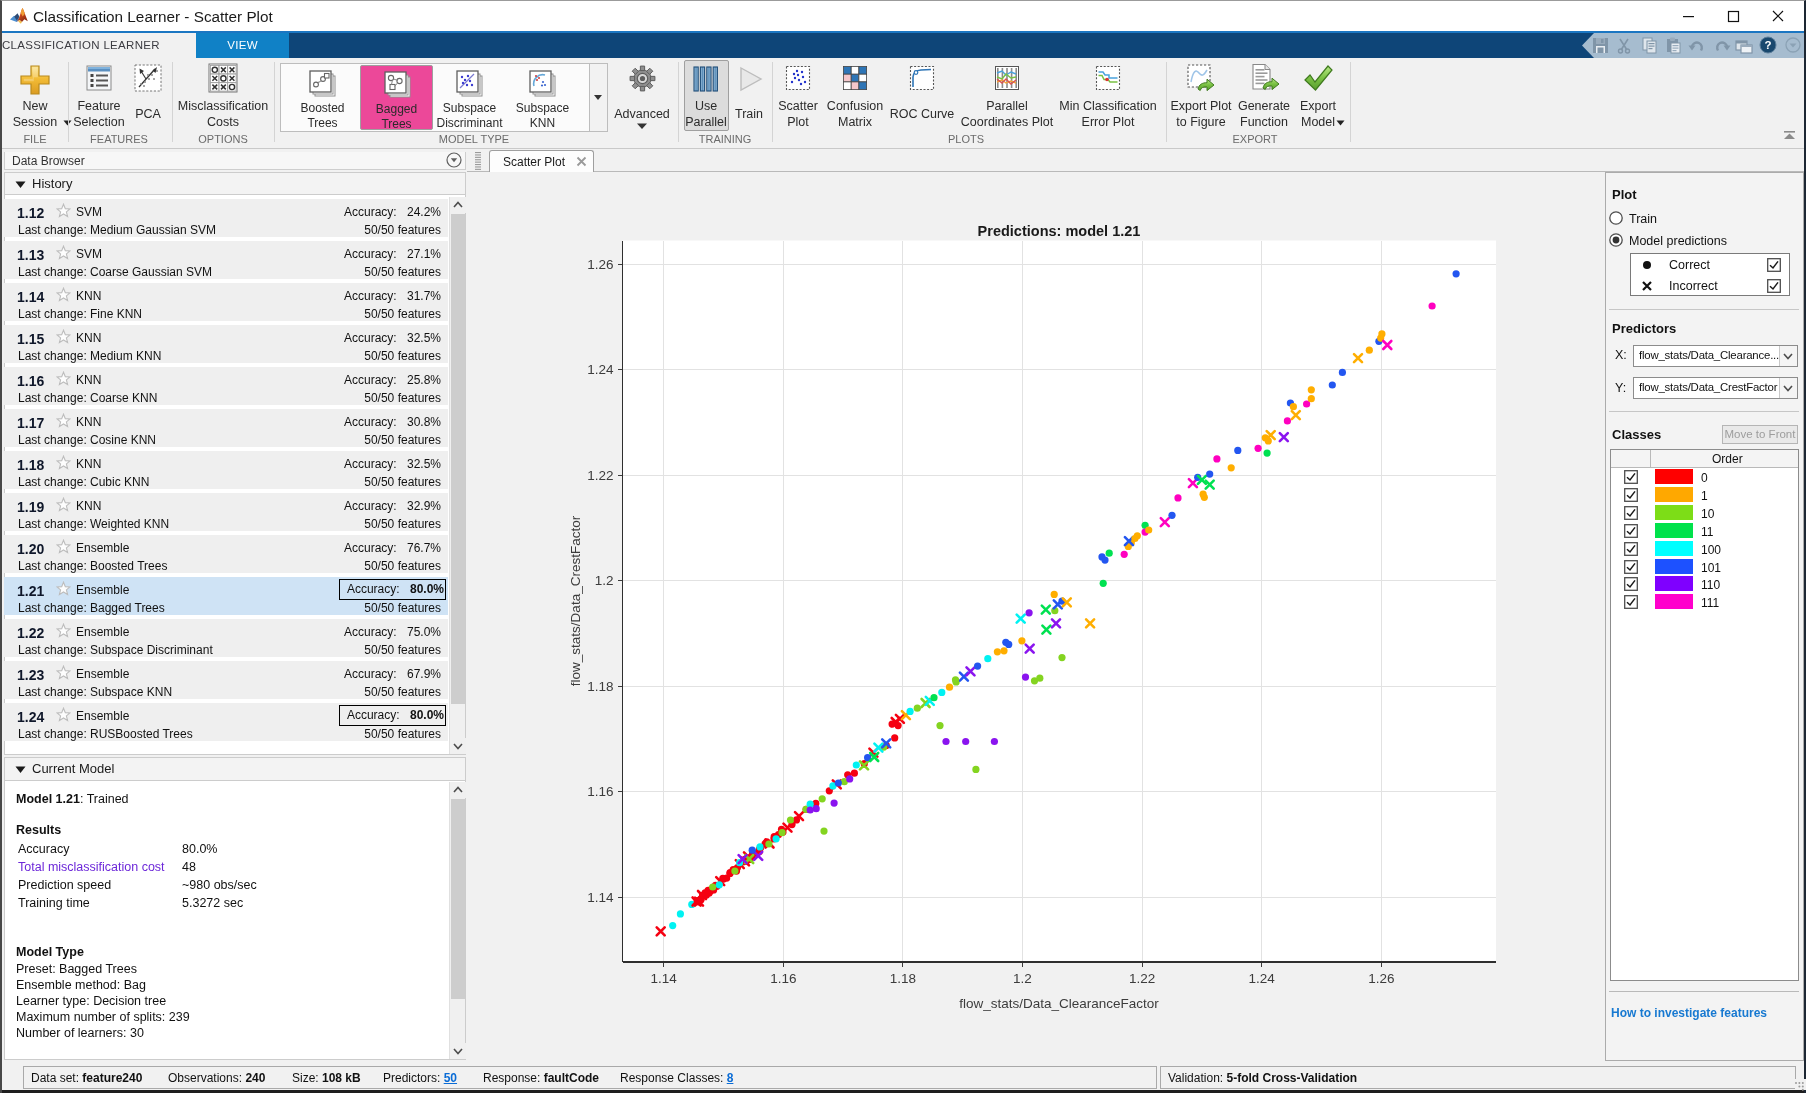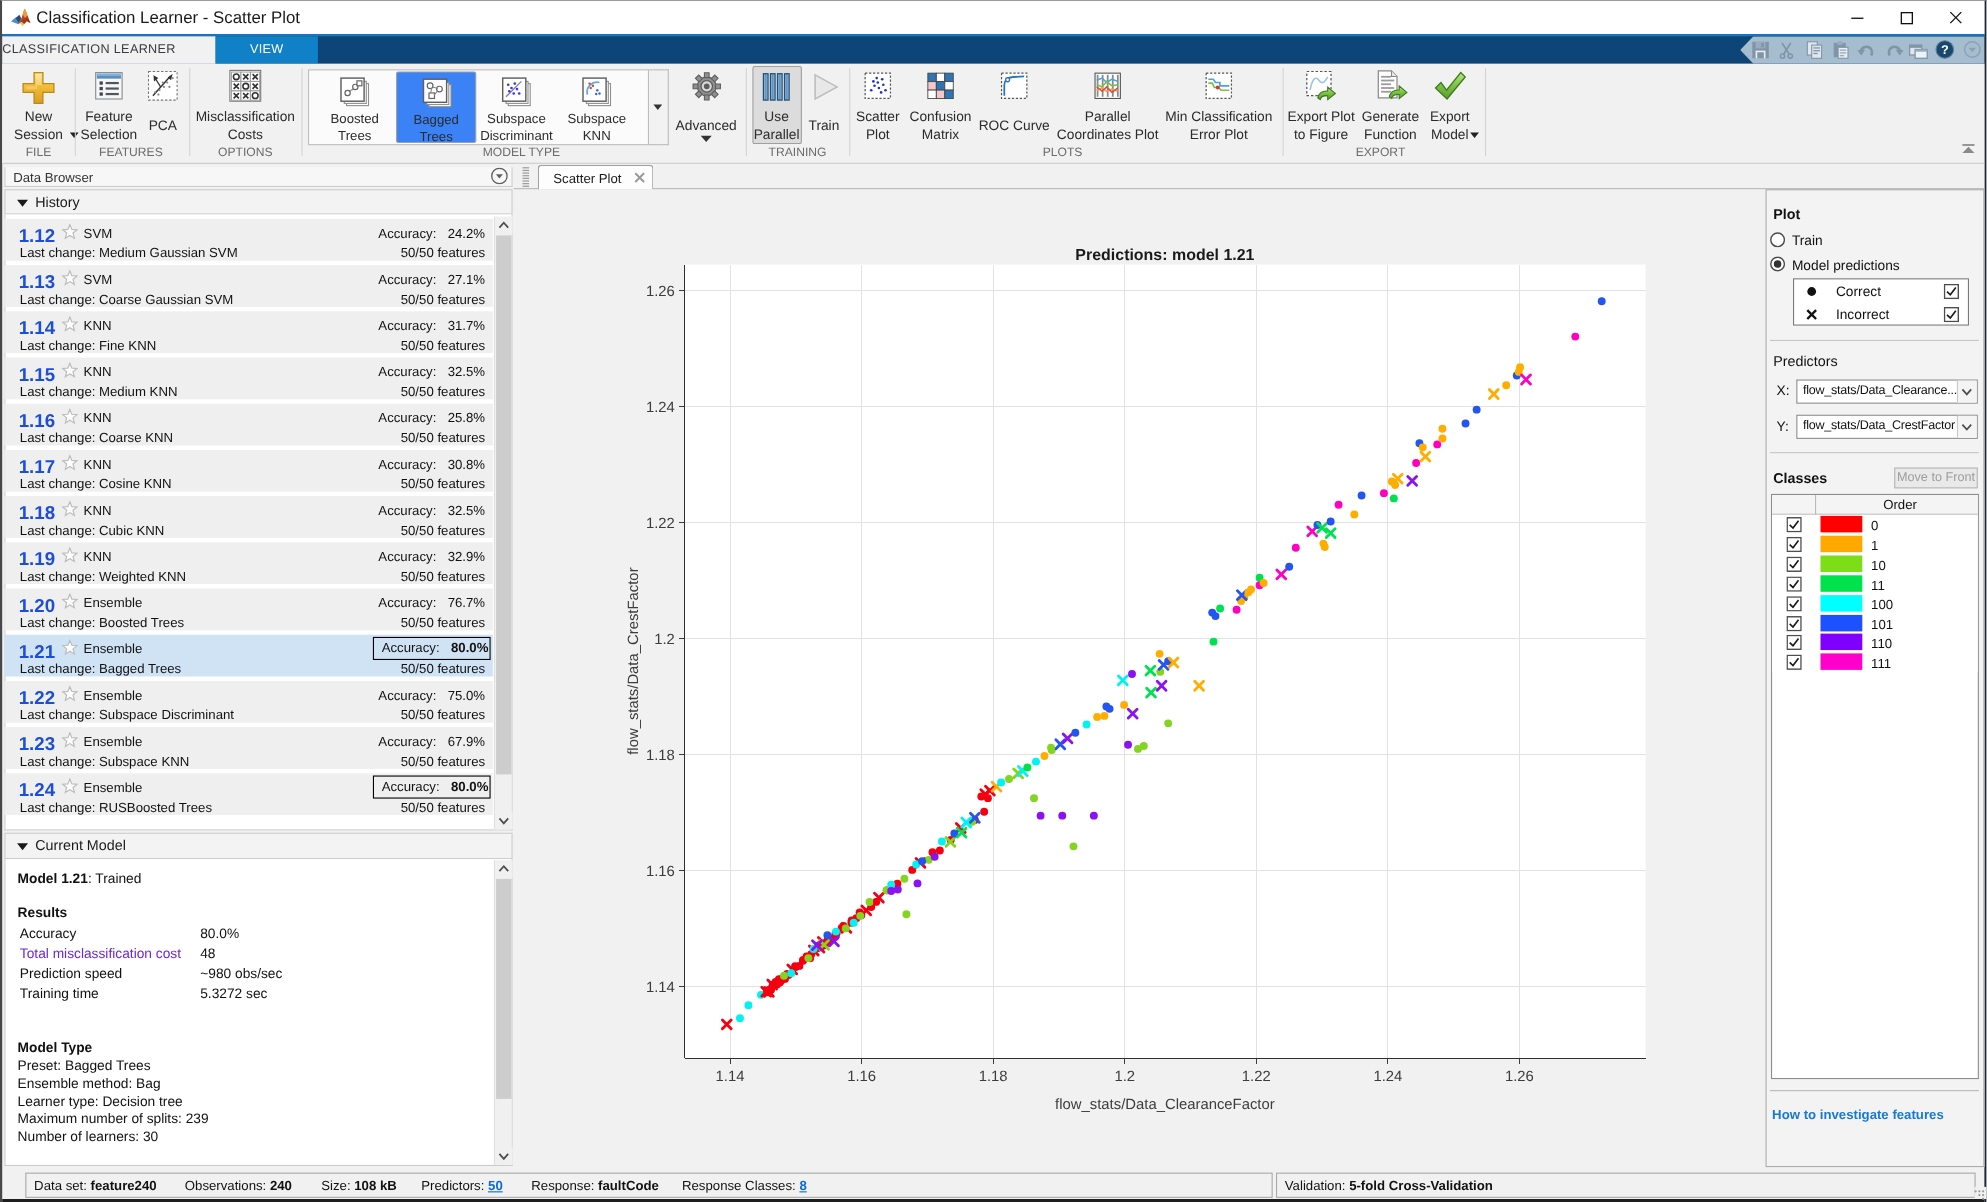--- a/index.html
+++ b/index.html
@@ -14,28 +14,28 @@
 .tab-view{position:absolute;left:194px;top:2px;width:93px;height:25px;background:#1081c6;color:#fff;font-size:11.5px;letter-spacing:.3px;text-align:center;line-height:25px}
 #qat{position:absolute;right:0;top:2px;height:25px;width:222px;background:#a6bccf;clip-path:polygon(12px 0,100% 0,100% 100%,12px 100%,0 50%)}
 #toolbar{position:absolute;left:0;top:0;width:0;height:0}
 #toolbarbg{position:absolute;left:0;top:57px;width:1802px;height:91px;background:#f1f1f1;border-bottom:1px solid #c9c9c9}
 .sep{position:absolute;top:61px;height:80px;width:1px;background:#d4d4d4}
 .seclbl{position:absolute;top:131.5px;font-size:11px;color:#6b6b6b;text-align:center;transform:translateX(-50%);white-space:nowrap}
 .btnlbl{position:absolute;font-size:12.5px;color:#2b2b2b;text-align:center;transform:translateX(-50%);white-space:nowrap;line-height:16px}
 .gallery{position:absolute;left:278px;top:62px;width:310px;height:69px;background:#fbfbfb;border:1px solid #bdbdbd}
 .gallery-arrow{position:absolute;left:588px;top:62px;width:18px;height:69px;background:#f2f2f2;border:1px solid #bdbdbd;border-left:none}
 .gcell{position:absolute;top:1px;height:65px;width:73px}
-.gcell.sel{background:#3b82f6;border:1px solid #9f9f9f;border-radius:2px}
+.gcell.sel{background:#ec4899;border:1px solid #9f9f9f;border-radius:2px}
 .gcell .glbl{position:absolute;left:50%;transform:translateX(-50%);top:36px;font-size:12px;color:#2b2b2b;text-align:center;line-height:14.5px;white-space:nowrap}
 .toggled{position:absolute;background:#dcdcdc;border:1px solid #9f9f9f;border-radius:2px}
 .wbtn{position:absolute;top:0;width:45px;height:30px}
 
 #leftpanel{position:absolute;left:0;top:0;width:0;height:0}
 .hitem{position:absolute;left:2px;width:444px;height:38px}
-.hnum{position:absolute;left:13px;top:6px;font-size:17px;font-weight:bold;color:#1d4ed8}
+.hnum{position:absolute;left:13px;top:6px;font-size:14px;font-weight:bold;color:#0f172a}
 .htype{position:absolute;left:72px;top:6px;font-size:12px;color:#111}
 .hacc{position:absolute;right:7px;top:6px;font-size:12px;color:#111}
 .haccl{margin-right:7px}
 .haccbox{position:absolute;right:2px;top:2px;font-size:12px;color:#111;border:1px solid #000;padding:2px 1px 3px 7px;background:transparent}
 .hlast{position:absolute;left:14px;top:24px;font-size:12px;color:#111}
 .hname{position:absolute;left:86px;top:24px;font-size:12px;color:#111}
 .hfeat{position:absolute;right:7px;top:24px;font-size:12px;color:#111}
 .sbar{font-size:12px;color:#111;white-space:nowrap}
 .slink{color:#0a6cd6;text-decoration:underline;font-weight:bold}
 #leftpanel div,#rightpanel div,#statusbar div,.ttl{white-space:nowrap}
@@ -994,21 +994,21 @@
       </svg>
 <svg class="abs" style="left:1639px;top:279px" width="12" height="12" viewBox="0 0 12 12" xmlns="http://www.w3.org/2000/svg">
         <path d="M2 2 L10 10 M10 2 L2 10" stroke="#111" stroke-width="2.2"></path>
       </svg>
 <div class="abs" style="left:1667px;top:278px;font-size:12.5px;color:#111">Incorrect</div>
 <svg class="abs" style="left:1765px;top:278px" width="14" height="14" viewBox="0 0 14 14" xmlns="http://www.w3.org/2000/svg">
         <rect x="0.7" y="0.7" width="12.6" height="12.6" fill="#fff" stroke="#4d4d4d" stroke-width="1.3"></rect>
         <path d="M3 7.2 L6 10 L11 3.4" fill="none" stroke="#1a1a1a" stroke-width="1.5"></path>
       </svg>
 <div class="abs" style="left:1607px;top:308px;width:190px;height:1px;background:#c6c6c6"></div>
-<div class="abs" style="left:1610px;top:320px;font-size:13px;font-weight:normal;color:#111">Predictors</div>
+<div class="abs" style="left:1610px;top:320px;font-size:13px;font-weight:bold;color:#111">Predictors</div>
 <div class="abs" style="left:1613px;top:347px;font-size:12.5px;color:#111">X:</div>
 <div class="abs" style="left:1631px;top:344px;width:165px;height:22px;background:#fff;border:1px solid #8c8c8c"></div>
 <div class="abs" style="left:1637px;top:348px;font-size:11.4px;color:#111;width:144px;overflow:hidden;white-space:nowrap;letter-spacing:-0.2px">flow_stats/Data_Clearance...</div>
 <div class="abs" style="left:1777px;top:345px;width:18px;height:20px;background:#f4f4f4;border-left:1px solid #c9c9c9"></div>
 <svg class="abs" style="left:1780px;top:349px" width="12" height="12" viewBox="0 0 12 12" xmlns="http://www.w3.org/2000/svg">
         <polyline points="2,4 6,8.5 10,4" fill="none" stroke="#4d4d4d" stroke-width="1.6"></polyline>
       </svg>
 <div class="abs" style="left:1613px;top:380px;font-size:12.5px;color:#111">Y:</div>
 <div class="abs" style="left:1631px;top:376px;width:165px;height:22px;background:#fff;border:1px solid #8c8c8c"></div>
 <div class="abs" style="left:1637px;top:380px;font-size:11.4px;color:#111;width:144px;overflow:hidden;white-space:nowrap;letter-spacing:-0.2px">flow_stats/Data_CrestFactor</div>

